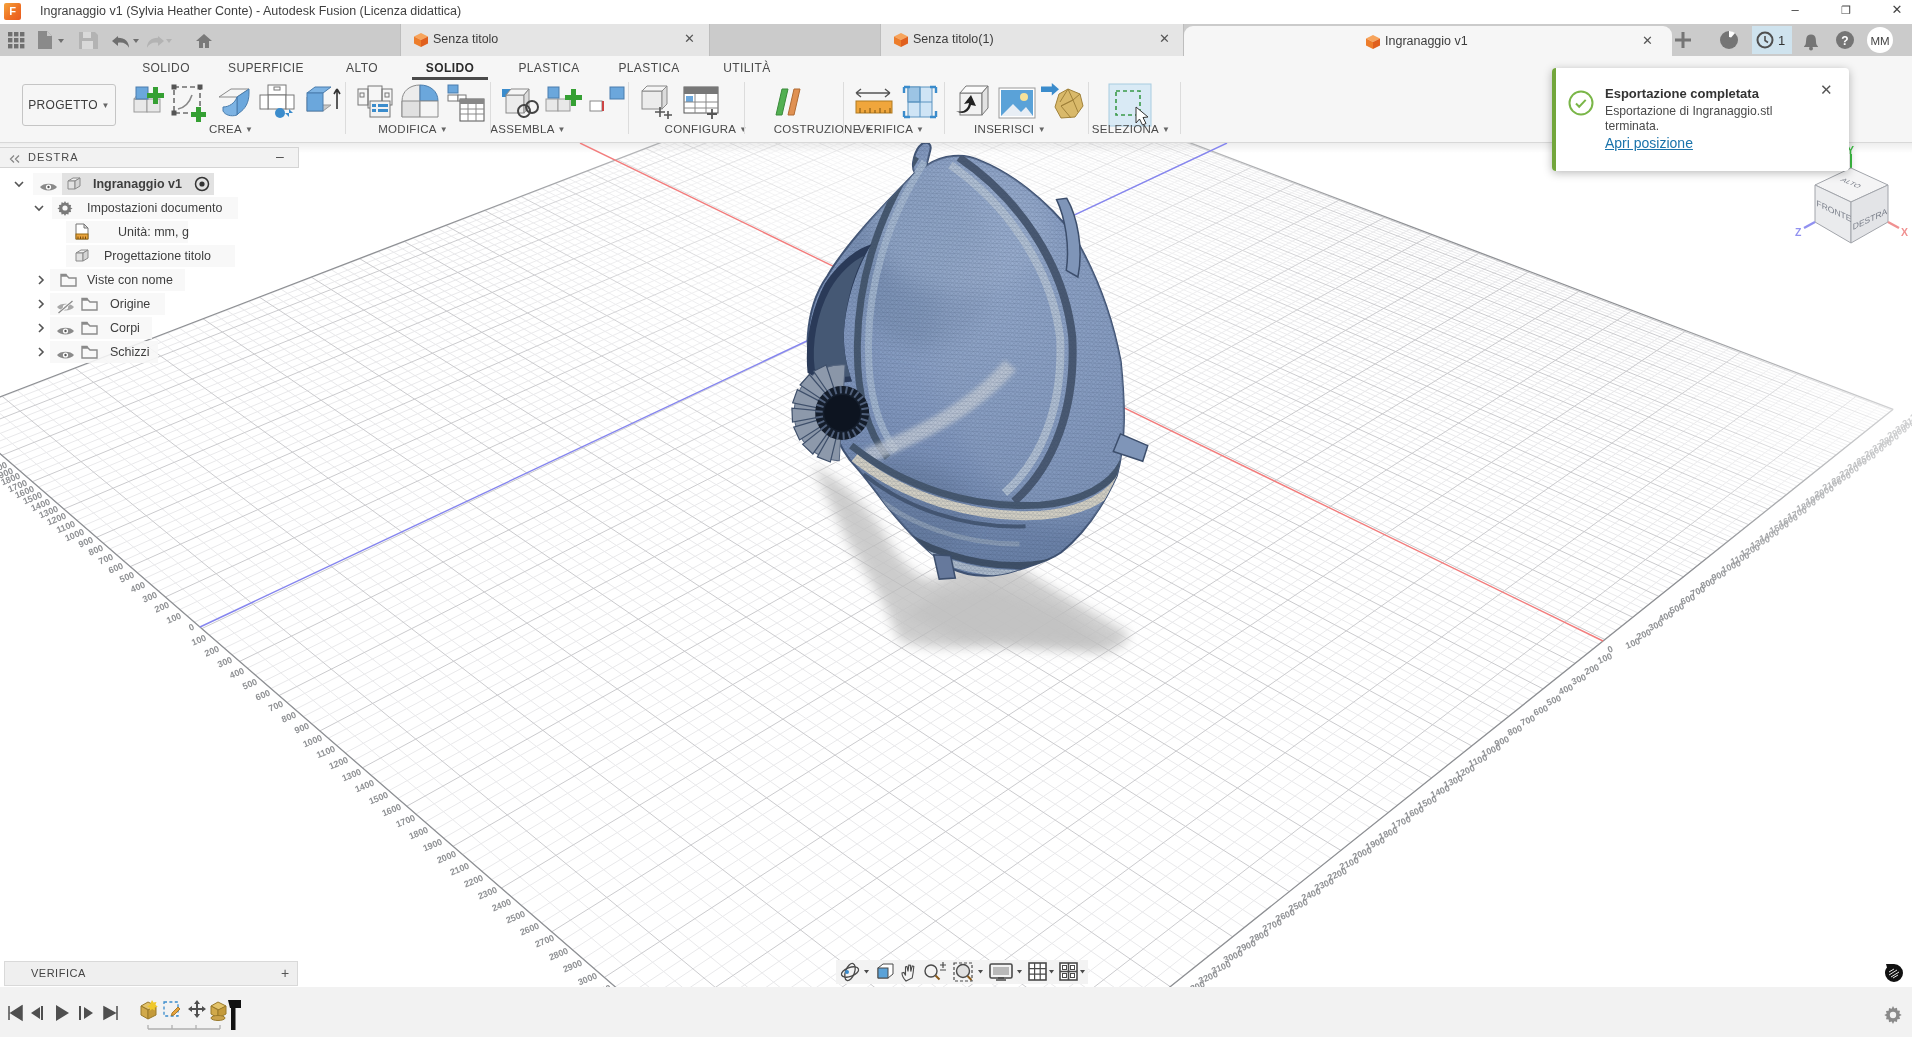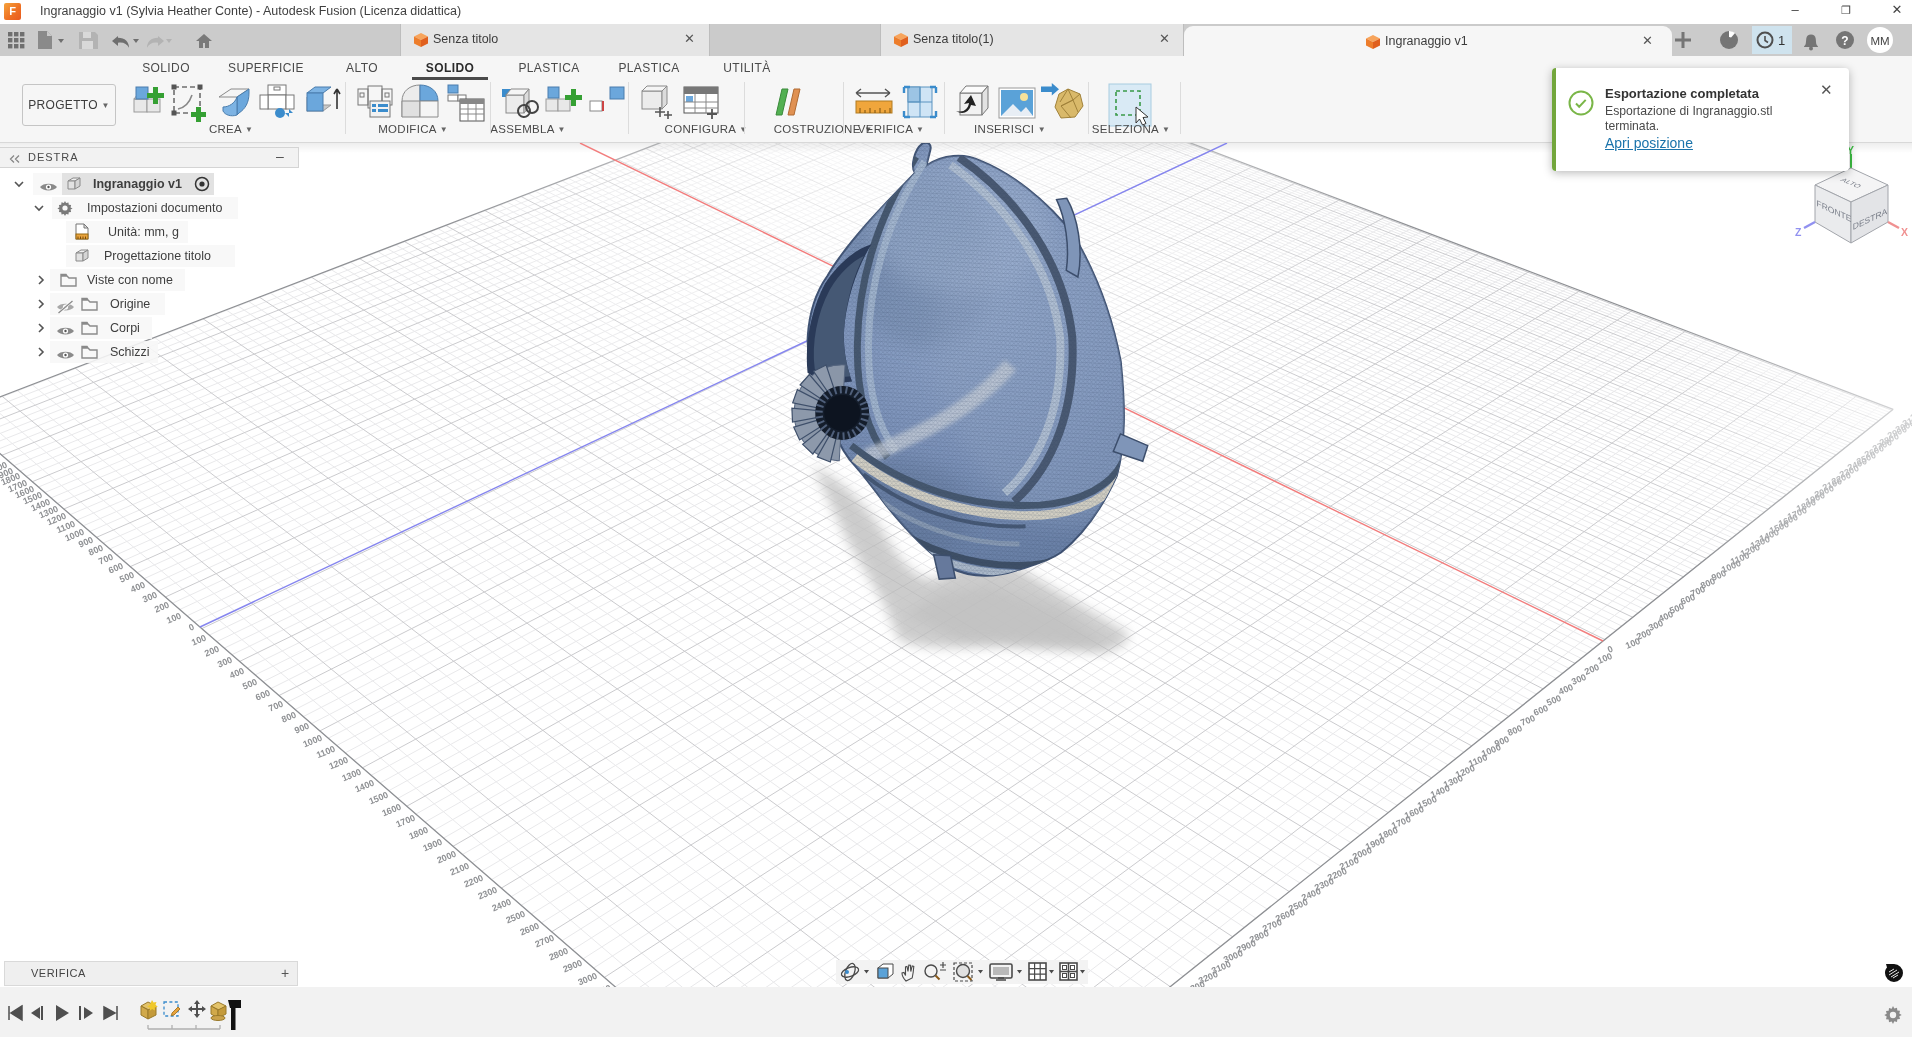--- a/index.html
+++ b/index.html
@@ -527,21 +527,21 @@
         <circle cx="8" cy="8" r="2.6" fill="#f6f6f6"></circle>
       </svg>
       <div class="brow" style="left:87px;top:58px">Impostazioni documento</div>
       <div class="slab" style="left:66px;top:78px;width:122px;height:22px"></div>
       <svg class="abs" style="left:75px;top:80px" width="14" height="17" viewBox="0 0 14 17">
         <path d="M1 1h8l4 4v11h-12z" fill="#fff" stroke="#777"></path>
         <path d="M9 1l4 4h-4z" fill="#ddd" stroke="#777"></path>
         <rect x="1" y="11" width="12" height="5" fill="#e8a33d" stroke="#9a6a10"></rect>
         <path d="M3 16v-2.5M5.5 16v-2.5M8 16v-2.5M10.5 16v-2.5" stroke="#7a4a08"></path>
       </svg>
-      <div class="brow" style="left:108px;top:82px">Unità: mm, g</div>
+      <div class="brow" style="left:118px;top:82px">Unità: mm, g</div>
       <div class="slab" style="left:66px;top:102px;width:169px;height:22px"></div>
       <svg class="abs" style="left:74px;top:105px" width="16" height="16" viewBox="0 0 16 16">
         <path d="M2 5 l5-3 h7 l-5 3z" fill="#f0f0f0" stroke="#8a8a8a"></path>
         <path d="M2 5 h7 v8 h-7z" fill="#e2e2e2" stroke="#8a8a8a"></path>
         <path d="M9 5 l5-3 v8 l-5 3z" fill="#d5d5d5" stroke="#8a8a8a"></path>
       </svg>
       <div class="brow" style="left:104px;top:106px">Progettazione titolo</div>
       <div class="slab" style="left:50px;top:126px;width:135px;height:22px"></div>
       <svg class="abs" style="left:36px;top:132px" width="10" height="10" viewBox="0 0 10 10">
         <path d="M3 1l4 4-4 4" fill="none" stroke="#555" stroke-width="1.6"></path>

